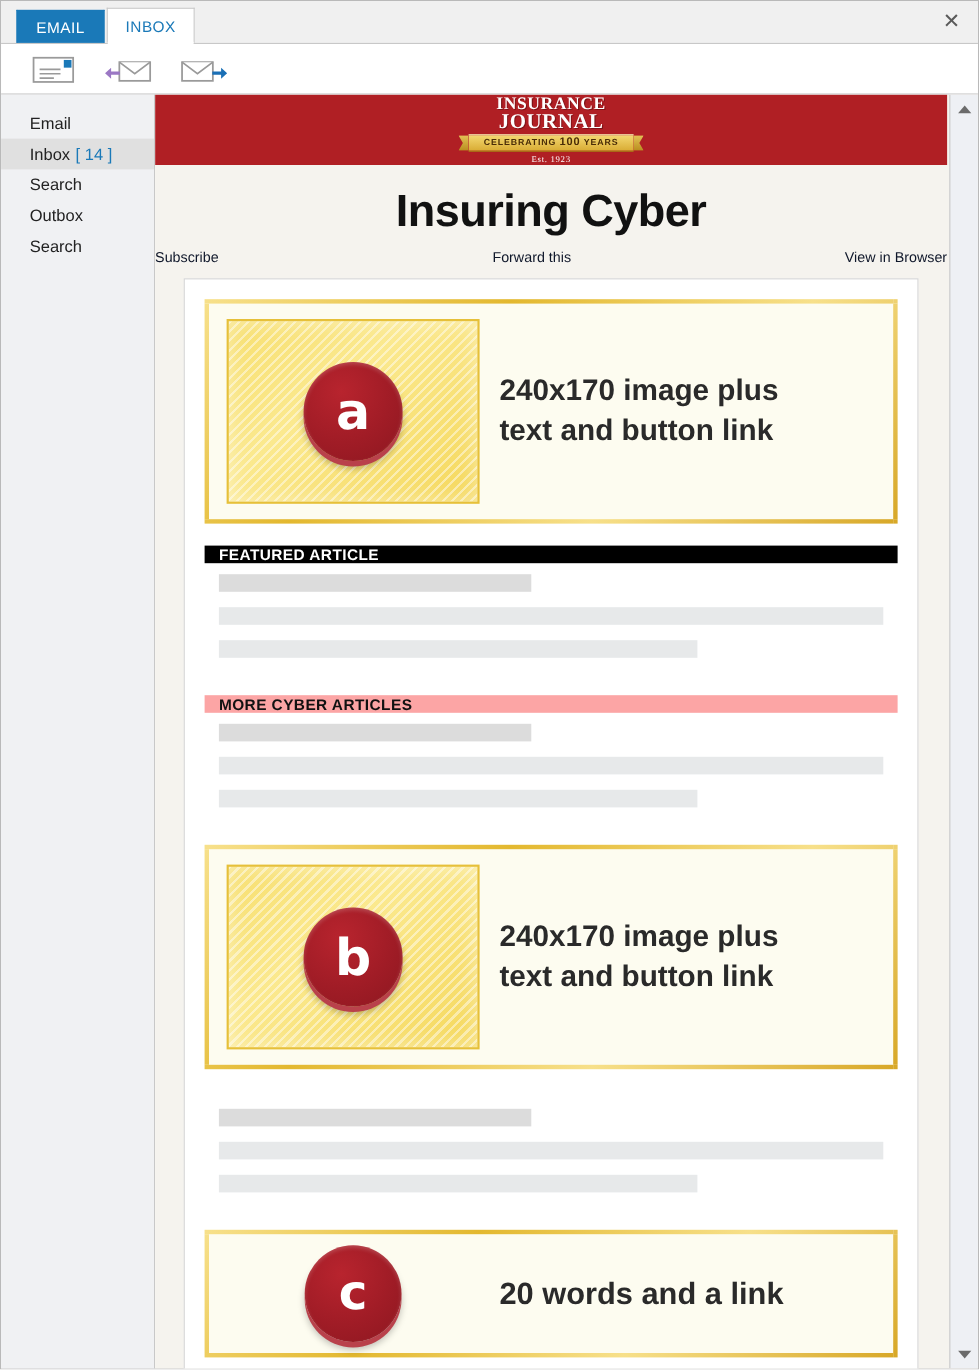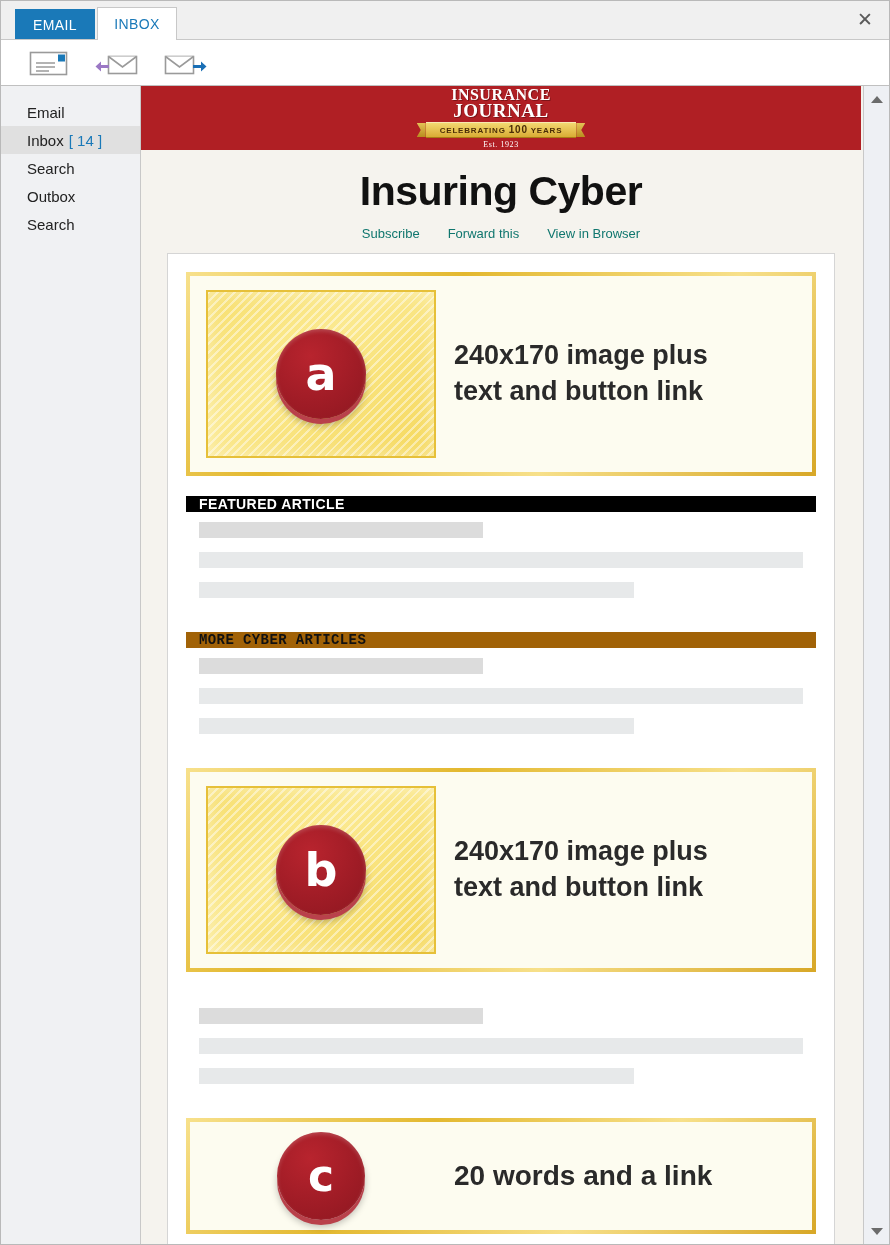--- a/index.html
+++ b/index.html
@@ -176,23 +176,23 @@
 
   .nl-title-wrap { text-align: center; padding: 18px 0 12px; }
   .nl-title {
     font-size: 41px;
     font-weight: bold;
     color: #111;
     letter-spacing: -0.5px;
   }
   .nl-links {
     margin-top: 11px;
-    display: flex; justify-content: center; gap: 28px;
+    display: flex; justify-content: space-between; gap: 28px;
     font-size: 13px;
-    color: #0f766e;
+    color: #0f172a;
   }
   .nl-links span { cursor: pointer; }
 
   .content-card {
     background: #ffffff;
     border: 1px solid #d5d5d5;
     margin: 0 26px 0 26px;
     padding: 18px 18px 18px 18px;
     min-height: 990px;
   }
@@ -254,21 +254,21 @@
   
   .banner {
     height: 16px;
     display: flex; align-items: center;
     padding-left: 13px;
     font-size: 14px;
     font-weight: bold;
     letter-spacing: .4px;
   }
   .banner.dark { background: #000000; color: #ffffff; }
-  .banner.gray { background: #a16207; color: #111111; font-family: Liberation Mono, monospace; }
+  .banner.gray { background: #fca5a5; color: #111111; }
 
   .bars { padding: 10px 13px 6px 13px; }
   .bar { height: 16px; margin-bottom: 14px; }
   .bar.b1 { background: #dcdcdc; width: 47%; }
   .bar.b2 { background: #e7e9ea; width: 100%; }
   .bar.b3 { background: #e7e9ea; width: 72%; }
 
   .sp-14 { height: 14px; }
   .sp-20 { height: 20px; }
   .sp-26 { height: 26px; }

